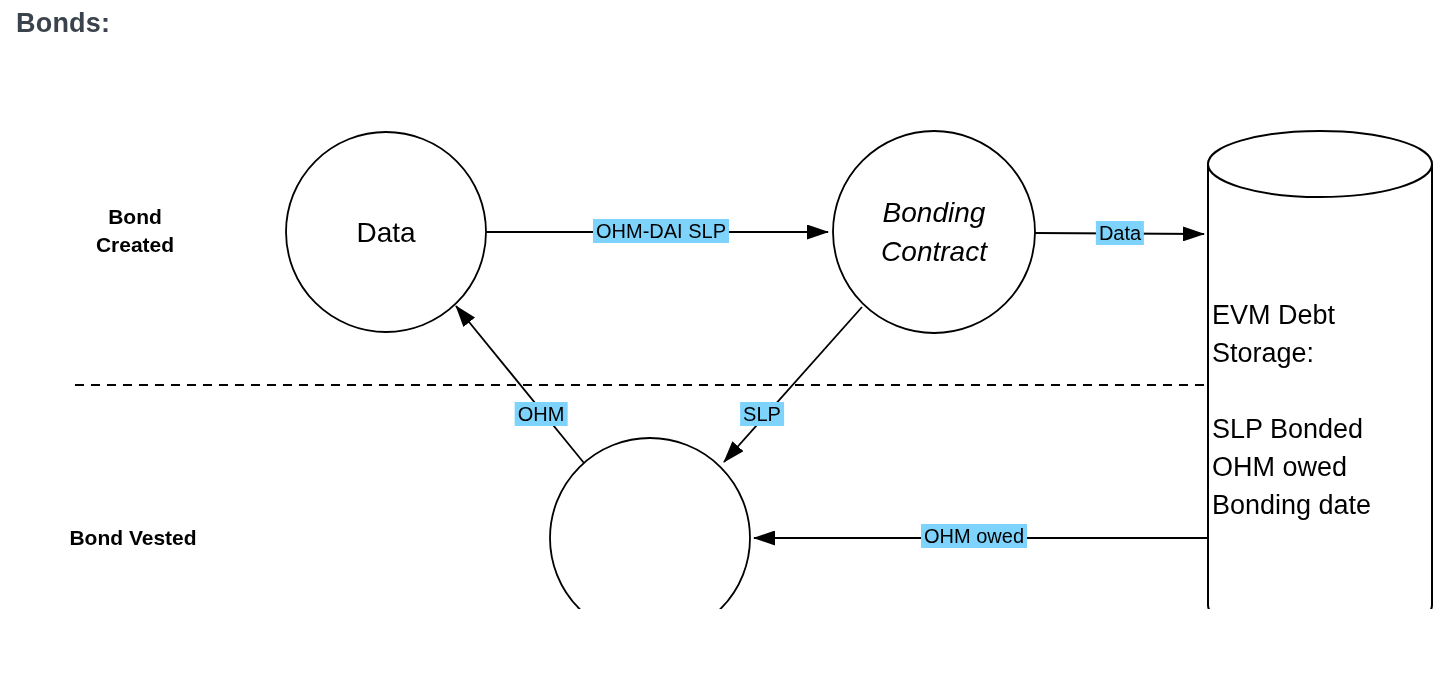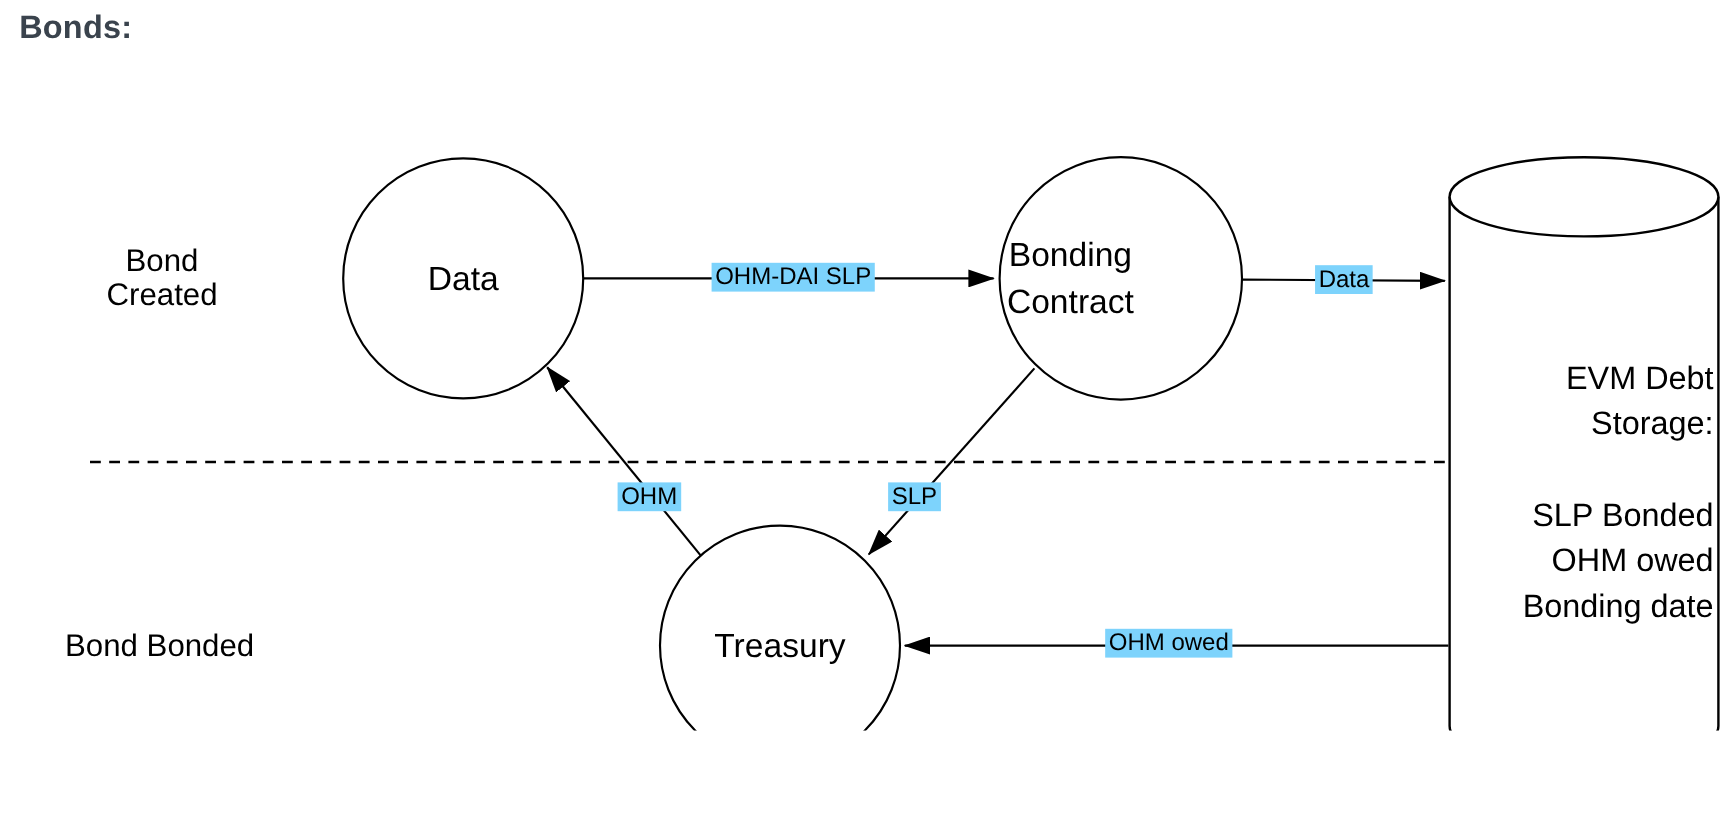--- a/index.html
+++ b/index.html
@@ -30,34 +30,34 @@
     top: 0;
   }
   .lbl {
     position: absolute;
     transform: translate(-50%, -50%);
     color: #000000;
     text-align: center;
     white-space: pre-line;
   }
   .node-label { font-size: 28px; line-height: 39px; }
-  .phase-label { font-size: 26px; line-height: 28px; }
+  .phase-label { font-size: 21px; line-height: 28px; font-weight: bold; }
   .edge-label {
     font-size: 20px;
     line-height: 24px;
     background: #7dd3fc;
     padding: 0 3px;
     white-space: nowrap;
   }
   .storage-text {
     position: absolute;
     left: 1212px;
     top: 296px;
     width: 216px;
-    text-align: right;
+    text-align: left;
     color: #000000;
     font-size: 27px;
     line-height: 38px;
   }
   .storage-heading { white-space: pre-line; }
   .storage-spacer { height: 38px; }
 </style>
 </head>
 <body>
 
@@ -83,26 +83,25 @@
     <circle cx="386" cy="232" r="100" fill="#ffffff" stroke="#000000" stroke-width="1.8"></circle>
     <circle cx="934" cy="232" r="101" fill="#ffffff" stroke="#000000" stroke-width="1.8"></circle>
     <circle cx="650" cy="538" r="100" fill="#ffffff" stroke="#000000" stroke-width="1.8"></circle>
 
     <path d="M1208,164 L1208,605 A112,33 0 0 0 1432,605 L1432,164" fill="#ffffff" stroke="#000000" stroke-width="2"></path>
     <ellipse cx="1320" cy="164" rx="112" ry="33" fill="#ffffff" stroke="#000000" stroke-width="2"></ellipse>
   </svg>
 
   <div class="lbl phase-label" style="left:135px; top:231px;">Bond
 Created</div>
-  <div class="lbl phase-label" style="left:133px; top:538px;">Bond Bonded</div>
+  <div class="lbl phase-label" style="left:133px; top:538px;">Bond Vested</div>
 
   <div class="lbl node-label" style="left:386px; top:232px;">Data</div>
-  <div class="lbl node-label" style="left:892px; top:232px;">Bonding
+  <div class="lbl node-label" style="left:934px; top:232px;font-style:italic;">Bonding
 Contract</div>
-  <div class="lbl node-label" style="left:650px; top:538px;">Treasury</div>
 
   <div class="storage-text">
     <div class="storage-heading">EVM Debt
 Storage:</div>
     <div class="storage-spacer"></div>
     <div>SLP Bonded</div>
     <div>OHM owed</div>
     <div>Bonding date</div>
   </div>
 

